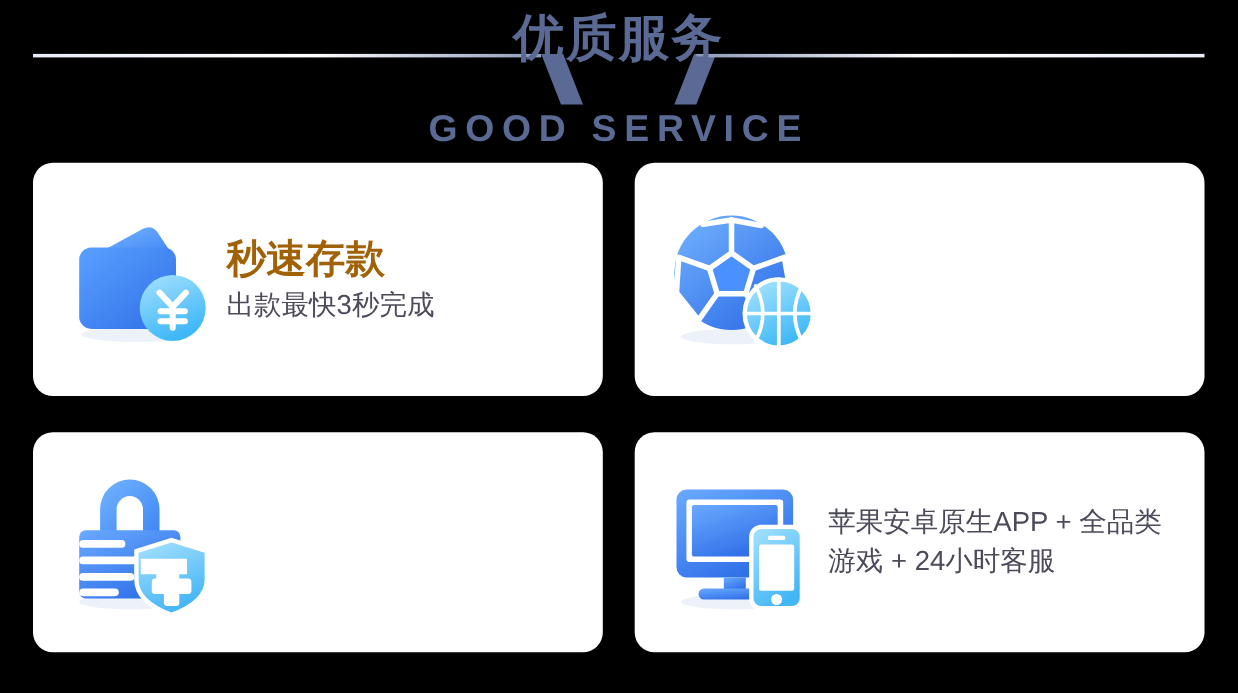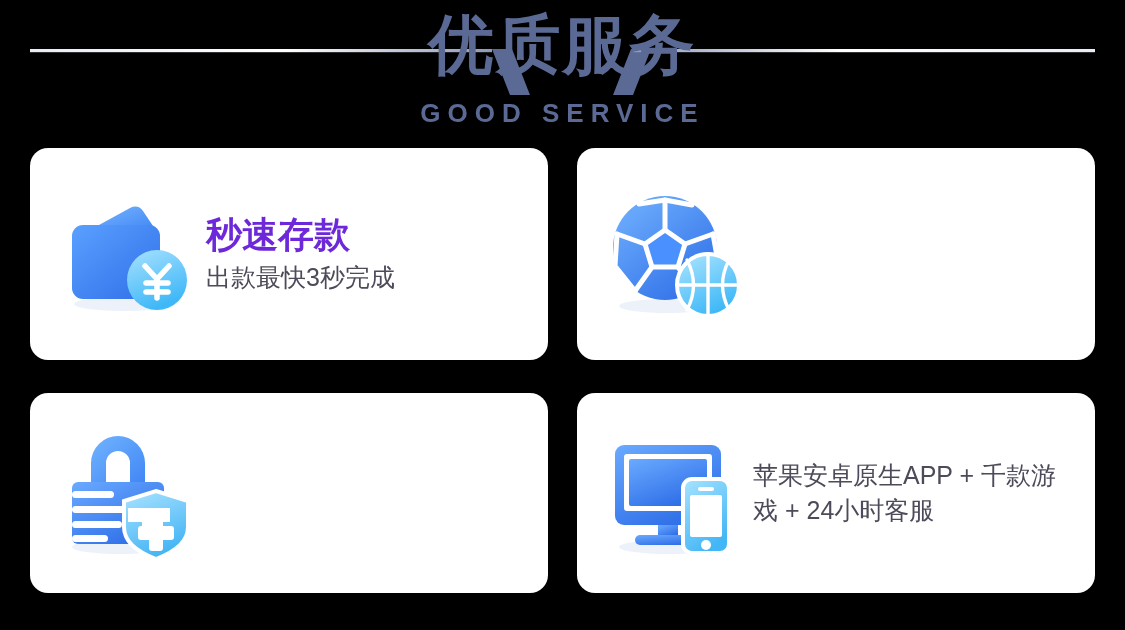--- a/index.html
+++ b/index.html
@@ -27,34 +27,34 @@
     width: 1125px;
     height: 145px;
     pointer-events: none;
   }
   .header-title {
     position: absolute;
     top: 8px;
     left: 0;
     width: 1125px;
     text-align: center;
-    font-size: 65px;
+    font-size: 46px;
     font-weight: bold;
     letter-spacing: 2px;
     color: #5b6a94;
     line-height: 1.15;
     font-family: "Liberation Sans", "DejaVu Sans", sans-serif;
   }
   .header-subtitle {
     position: absolute;
     top: 98px;
     left: 0;
     width: 1125px;
     text-align: center;
-    font-size: 26px;
+    font-size: 34px;
     font-weight: bold;
     letter-spacing: 7px;
     color: #5b6a94;
     font-family: "Liberation Sans", "DejaVu Sans", sans-serif;
   }
 
   
   .grid {
     position: absolute;
     top: 148px;
@@ -83,21 +83,21 @@
     position: relative;
     margin-right: 8px;
   }
   .card-text {
     flex: 1 1 auto;
     min-width: 0;
   }
   .card-title {
     font-size: 36px;
     font-weight: bold;
-    color: #6d28d9;
+    color: #a16207;
     line-height: 1.15;
     margin-bottom: 6px;
     white-space: nowrap;
   }
   .card-desc {
     font-size: 25px;
     color: #4b4b59;
     line-height: 1.42;
     font-weight: normal;
   }
@@ -287,17 +287,17 @@
         <rect x="53" y="102" width="20" height="12" fill="url(#mon)"></rect>
         <rect x="30" y="112" width="66" height="10" rx="5" fill="url(#mon)"></rect>
 
         <rect x="78" y="56" width="46" height="74" rx="9" fill="url(#phn)" stroke="#ffffff" stroke-width="4"></rect>
         <rect x="85" y="72" width="32" height="42" rx="2" fill="#ffffff"></rect>
         <rect x="93" y="64" width="16" height="4" rx="2" fill="#ffffff"></rect>
         <circle cx="101" cy="122" r="5" fill="#ffffff"></circle>
       </svg>
     </div>
     <div class="card-text">
-      <div class="card-desc">苹果安卓原生APP + 千款游戏 + 24小时客服</div>
+      <div class="card-desc">苹果安卓原生APP + 全品类游戏 + 24小时客服</div>
     </div>
   </div>
 
 </div>
 
 </body></html>

